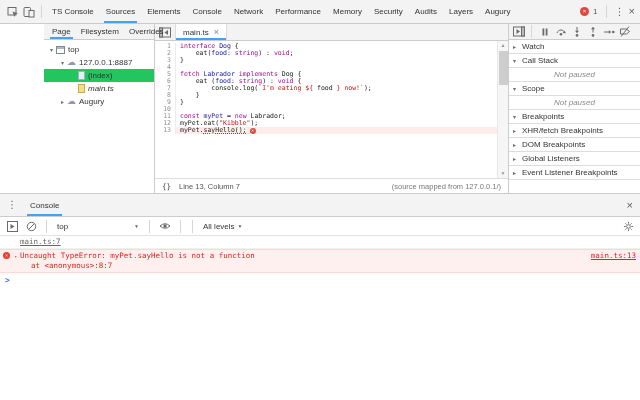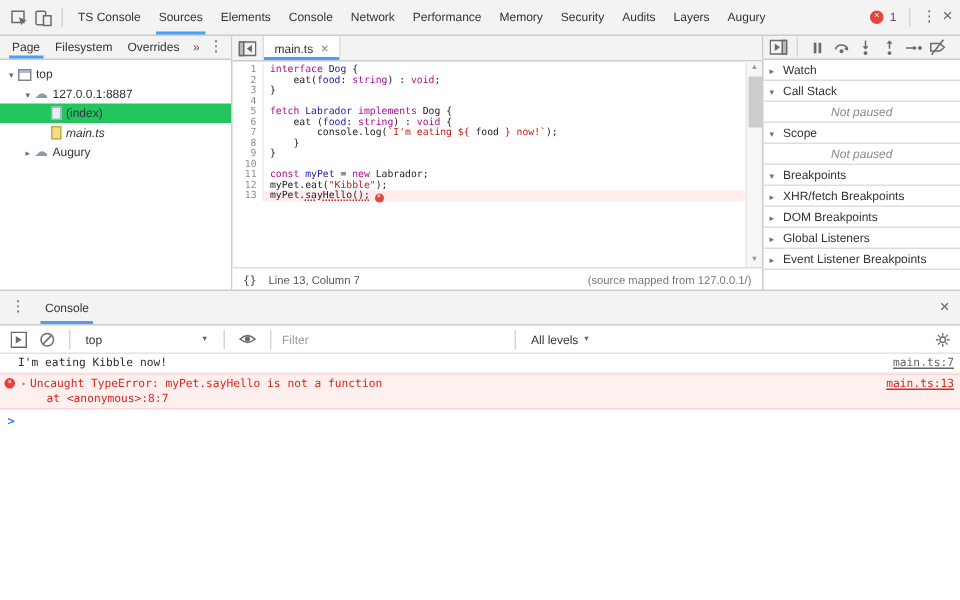--- a/index.html
+++ b/index.html
@@ -24,21 +24,21 @@
   .err-badge { width: 9px; height: 9px; border-radius: 50%; background: #e0483f; color: #fff;
     font-size: 6px; line-height: 9px; text-align: center; }
   .badge-count { color: #555; }
   .kebab { color: #616161; font-size: 10px; line-height: 10px; }
   .close-x { color: #616161; font-size: 11px; line-height: 11px; }
 
   
   .main-area { flex: 1 1 auto; display: flex; min-height: 0; }
 
   
-  .navigator { width: 155px; flex: 0 0 155px; border-right: 1px solid #ccc; display: flex; flex-direction: column; }
+  .navigator { width: 155px; flex: 0 0 155px; border-right: 1px solid #ccc; display: flex; flex-direction: column; padding-left: 44px; }
   .nav-tabbar { flex: 0 0 16px; background: #f3f3f3; border-bottom: 1px solid #ccc;
     display: flex; align-items: center; padding: 0 3px; }
   .nav-tab { padding: 0 5px; height: 100%; display: flex; align-items: center; position: relative; }
   .nav-tab.active::after { content: ""; position: absolute; left: 3px; right: 3px; bottom: 0;
     height: 2px; background: var(--accent); }
   .nav-more { padding: 0 4px; color: #555; }
   .nav-kebab { margin-left: auto; padding-right: 2px; }
   .nav-tree { flex: 1; padding-top: 3px; overflow: hidden; }
   .tree-row { height: 13px; display: flex; align-items: center; white-space: nowrap; }
   .tree-row.selected { background: #22c55e; }
@@ -375,21 +375,20 @@
         <span class="dd-arrow">▼</span>
       </span>
       <span class="sep"></span>
       <span class="tool-icon">
         <svg width="12" height="10" viewBox="0 0 12 10">
             <path d="M1 5 Q6 0.5 11 5 Q6 9.5 1 5 Z" fill="none" stroke="#6b6b6b"></path>
             <circle cx="6" cy="5" r="1.7" fill="#6b6b6b"></circle>
           </svg>
       </span>
       <span class="sep"></span>
-      <input class="filter-input" placeholder="Filter" style="">
       <span class="sep"></span>
       <span class="levels">
         <span>All levels</span>
         <span class="dd-arrow">▼</span>
       </span>
       <span class="tool-icon ct-right">
         <svg width="11" height="11" viewBox="0 0 12 12">
             <circle cx="6" cy="6" r="2" fill="none" stroke="#6b6b6b"></circle>
             <g stroke="#6b6b6b">
               <line x1="6" y1="1" x2="6" y2="3"></line>
@@ -400,21 +399,20 @@
               <line x1="8.1" y1="8.1" x2="9.5" y2="9.5"></line>
               <line x1="2.5" y1="9.5" x2="3.9" y2="8.1"></line>
               <line x1="8.1" y1="3.9" x2="9.5" y2="2.5"></line>
             </g>
           </svg>
       </span>
     </div>
     <div id="console-messages">
         <div class="msg-row log">
           <span class="msg-indent"></span>
-          <div class="msg-text">I'm eating Kibble now!</div>
           <a class="msg-link">main.ts:7</a>
         </div>
         <div class="msg-row error">
           <span class="err-icon">×</span>
           <span class="expand-tri">▸</span>
           <div class="msg-col">
             <div class="msg-text">Uncaught TypeError: myPet.sayHello is not a function</div>
             <div class="msg-stack">at &lt;anonymous&gt;:8:7</div>
           </div>
           <a class="msg-link">main.ts:13</a>

